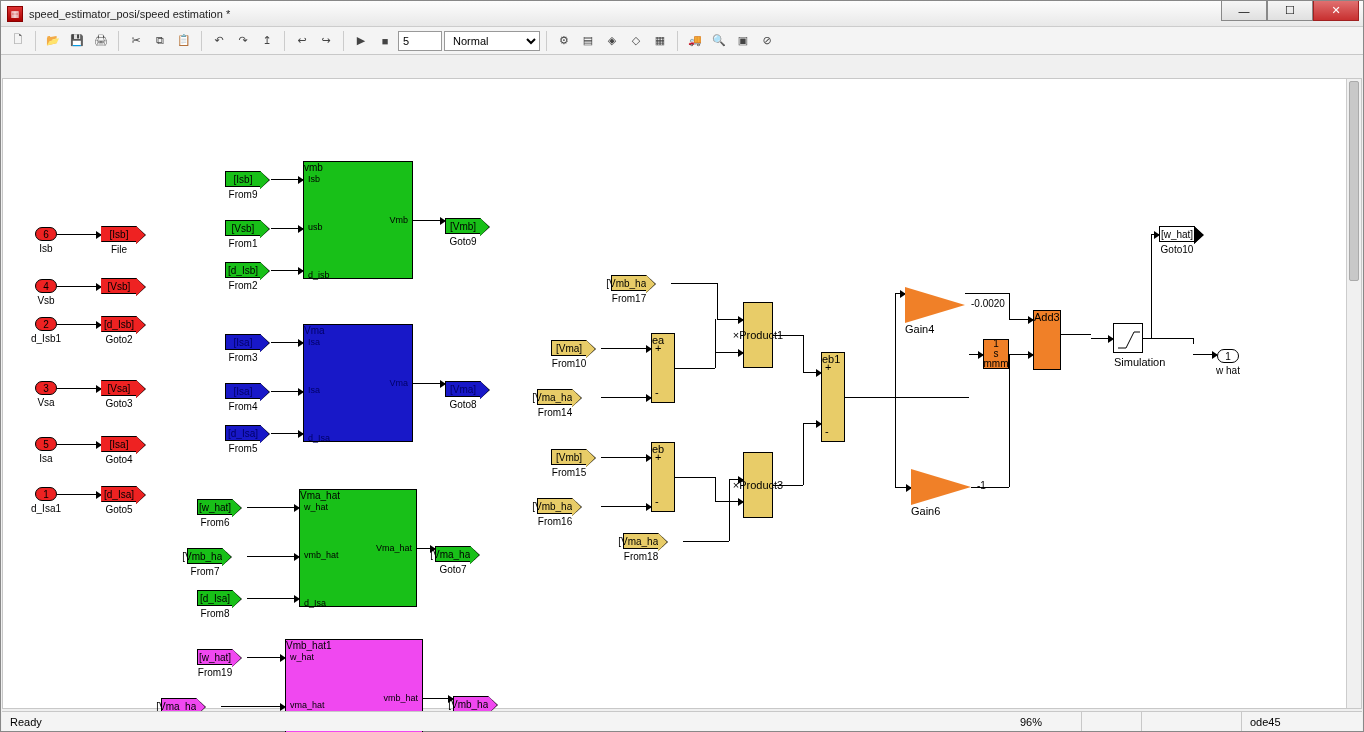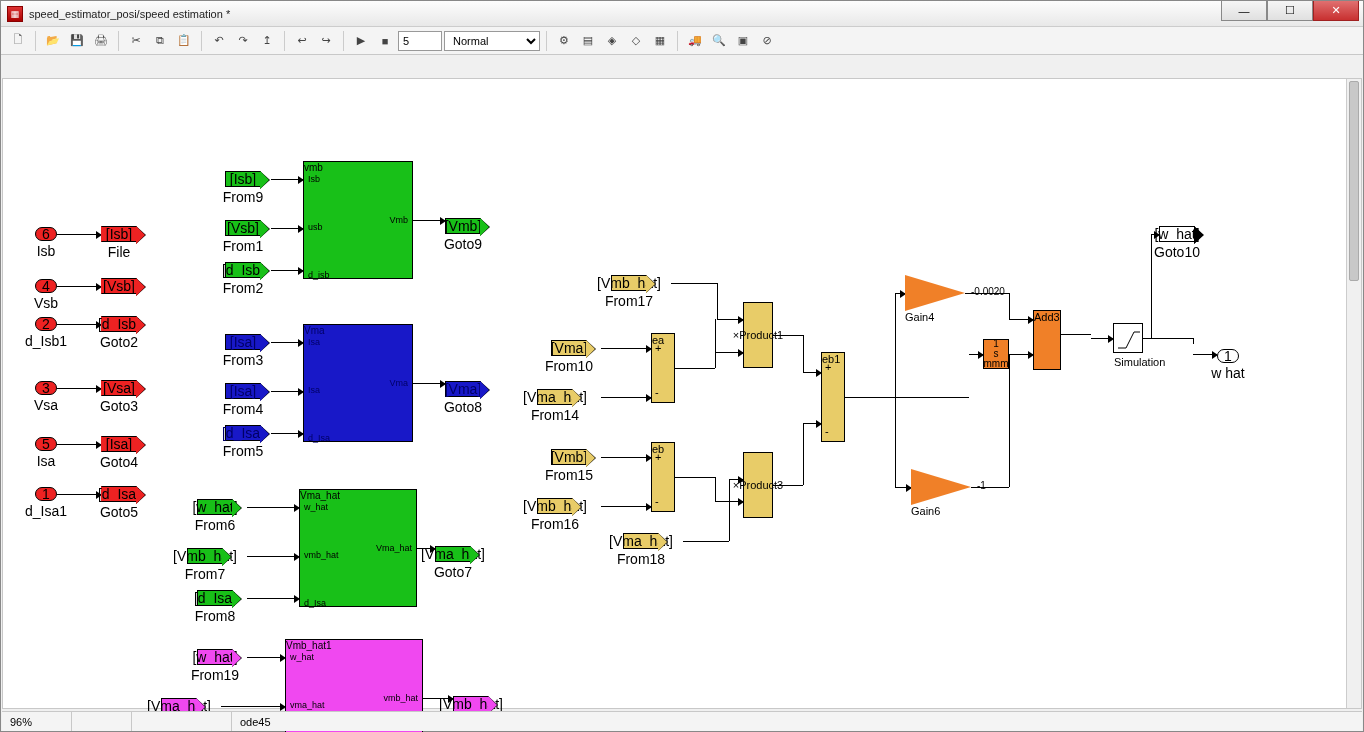--- a/index.html
+++ b/index.html
@@ -20,21 +20,21 @@
 .simmode { width:96px; height:20px; border:1px solid #999; background:#fff; padding:0 4px; font-size:11px; }
 .canvas-wrap { position:absolute; top:77px; left:1px; right:1px; bottom:22px; background:#fff; border:1px solid #c8c8c8; }
 .canvas { position:relative; width:100%; height:100%; }
 .scrollbar-v { position:absolute; right:0; top:0; bottom:0; width:15px; background:#f0f0f0; border-left:1px solid #ccc; }
 .scrollbar-v .thumb { position:absolute; top:2px; left:2px; right:2px; height:200px; background:#c8c8c8; border:1px solid #aaa; border-radius:2px; }
 .statusbar { position:absolute; bottom:0; left:1px; right:1px; height:20px; background:#f4f4f4; border-top:1px solid #c8c8c8; display:flex; align-items:center; font-size:11px; }
 .statusbar .cell { border-right:1px solid #c8c8c8; padding:0 8px; height:100%; display:flex; align-items:center; }
 .statusbar .status { flex:1; padding-left:8px; }
 
 
-.blk { position:absolute; font-size:14px; }
+.blk { position:absolute; font-size:10px; }
 .blk .lbl { position:absolute; top:100%; left:50%; transform:translateX(-50%); white-space:nowrap; padding-top:2px; color:#000; }
 
 .inport { width:22px; height:14px; border:1px solid #000; border-radius:7px; background:#e22; display:flex; align-items:center; justify-content:center; color:#000; }
 .goto-tag { width:36px; height:16px; border:1px solid #000; display:flex; align-items:center; justify-content:center; padding:0 3px; position:relative; }
 .goto-tag.right::after { content:""; position:absolute; right:-9px; top:-1px; border-left:9px solid; border-top:9px solid transparent; border-bottom:9px solid transparent; border-left-color:inherit; }
 .goto-tag.right::before { content:""; position:absolute; right:-10px; top:-1px; border-left:10px solid #000; border-top:9px solid transparent; border-bottom:9px solid transparent; }
 .from-tag { width:36px; height:16px; border:1px solid #000; display:flex; align-items:center; justify-content:center; padding:0 3px; position:relative; }
 .from-tag.right::after { content:""; position:absolute; right:-9px; top:-1px; border-left:9px solid; border-top:9px solid transparent; border-bottom:9px solid transparent; border-left-color:inherit; }
 .from-tag.right::before { content:""; position:absolute; right:-10px; top:-1px; border-left:10px solid #000; border-top:9px solid transparent; border-bottom:9px solid transparent; }
 .red-bg { background:#e22; border-left-color:#e22 !important; color:#000; }
@@ -336,21 +336,21 @@
         <div class="wire h" style="left: 770px; top: 406px; width: 30px;"></div>
         <div class="wire v" style="left: 800px; top: 344px; height: 62px;"></div>
         <div class="wire h arrow-r" style="left: 800px; top: 344px; width: 18px;"></div>
         <div class="wire h" style="left: 842px; top: 318px; width: 50px;"></div>
         <div class="wire v" style="left: 892px; top: 214px; height: 104px;"></div>
         <div class="wire h arrow-r" style="left: 892px; top: 214px; width: 10px;"></div>
         <div class="wire h" style="left: 892px; top: 318px; width: 74px;"></div>
         <div class="wire v" style="left: 892px; top: 318px; height: 90px;"></div>
         <div class="wire h arrow-r" style="left: 892px; top: 408px; width: 16px;"></div>
         <div class="wire h arrow-r" style="left: 966px; top: 275px; width: 14px;"></div>
-        <div class="gainblk" style="left:902px;top:196px">
+        <div class="gainblk" style="left:902px;top:208px">
           <div class="gaintri">
             <div class="gaintri-outline"></div>
             <div class="gaintxt">-0.0020</div>
           </div>
           <div class="lbl" style="top:20px">Gain4</div>
         </div>
         <div class="gainblk" style="left:908px;top:390px">
           <div class="gaintri">
             <div class="gaintri-outline"></div>
             <div class="gaintxt">-1</div>
@@ -390,18 +390,19 @@
           <div class="outport">1</div>
           <div class="lbl">w hat</div>
         </div>
       </div>
     <div class="scrollbar-v">
         <div class="thumb"></div>
       </div>
   </div>
 
   <div class="statusbar">
+    <div class="status">Ready</div>
     <div class="cell" style="width:70px">96%</div>
     <div class="cell" style="width:60px"></div>
     <div class="cell" style="width:100px"></div>
     <div class="cell" style="width:120px;border-right:none">ode45</div>
   </div>
 </div>
 
 </body></html>

